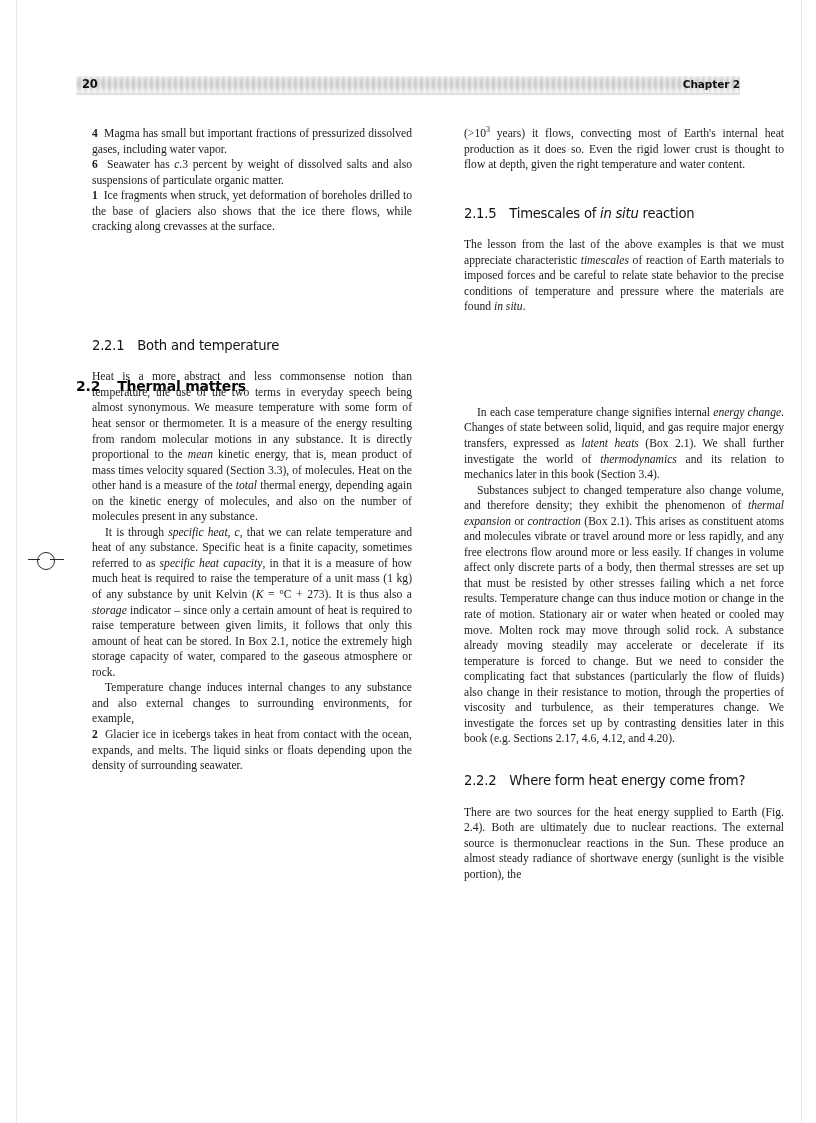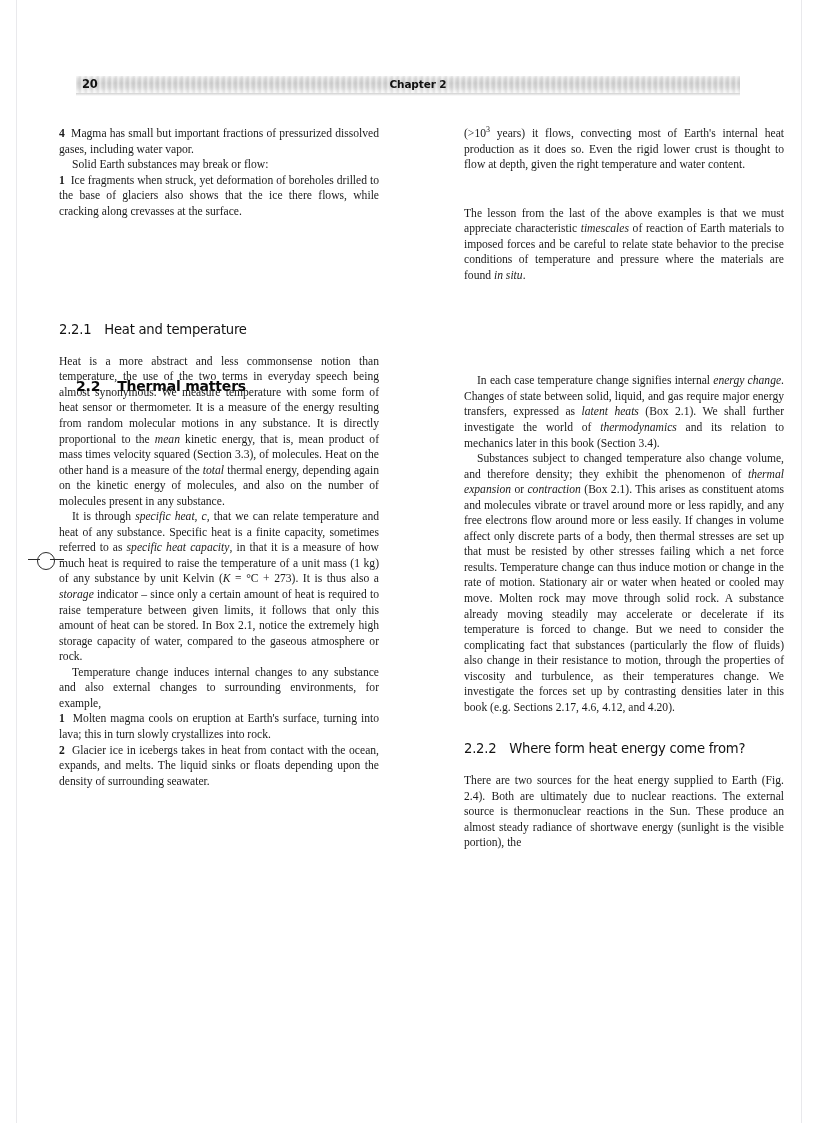--- a/index.html
+++ b/index.html
@@ -93,21 +93,21 @@
     font-size: 11.5px;
     letter-spacing: -0.2px;
     color: #111;
     z-index: 2;
   }
   .header-band .chap {
     position: absolute;
     left: 0;
     right: 0;
     top: 2px;
-    text-align: center;
+    text-align: right;
     font-family: "DejaVu Sans", sans-serif;
     font-weight: bold;
     font-size: 10.5px;
     letter-spacing: -0.1px;
     color: #111;
     z-index: 2;
     padding-left: 20px;
   }
   .header-shadow {
     position: absolute;
@@ -121,21 +121,21 @@
   
   .col {
     position: absolute;
     top: 126px;
     width: 320px;
     font-size: 11.6px;
     line-height: 15.55px;
     text-align: justify;
     hyphens: manual;
   }
-  .col.left  { left: 59px; }
+  .col.left  { left: 92px; }
   .col.right { left: 420px; margin-left: 44px; }
 
   p.body {
     margin: 0;
     text-indent: 0;
   }
   p.body.indent { text-indent: 13px; }
 
   .num {
     font-weight: bold;
@@ -186,49 +186,49 @@
     <span class="folio">20</span>
     <span class="chap">Chapter 2</span>
   </div>
   <div class="header-shadow"></div>
 
   <div class="col left">
 
     <p class="body"><span class="num">4</span>&nbsp; <span>Magma has small but important fractions of pressurized dissolved gases, including water vapor.</span></p>
 
 
-
-    <p class="body indent">Solid Earth substances may break or flow:</p>
+    <p class="body"><span class="num">6</span>&nbsp; Seawater has <i>c.</i>3 percent by weight of dissolved salts and also suspensions of particulate organic matter.</p>
+
 
     <p class="body"><span class="num">1</span>&nbsp; <span>Ice fragments when struck, yet deformation of boreholes drilled to the base of glaciers also shows that the ice there flows, while cracking along crevasses at the surface.</span></p>
 
 
     <div class="gap-lg"></div>
     <div style="height:75px"></div>
 
-    <h3 class="sub"><span class="n">2.2.1</span><span>Heat and temperature</span></h3>
+    <h3 class="sub"><span class="n">2.2.1</span><span>Both and temperature</span></h3>
 
     <p class="body"><span>Heat is a more abstract and less commonsense notion than temperature, the use of the two terms in everyday speech being almost synonymous. We measure temperature with some form of heat sensor or thermometer. It is a measure of the energy resulting from random molecular motions in any substance. It is directly proportional to the </span><i>mean</i><span> kinetic energy, that is, mean product of mass times velocity squared (Section 3.3), of molecules. Heat on the other hand is a measure of the </span><i>total</i><span> thermal energy, depending again on the kinetic energy of molecules, and also on the number of molecules present in any substance.</span></p>
 
     <p class="body indent"><span>It is through </span><i>specific heat, c,</i><span> that we can relate temperature and heat of any substance. Specific heat is a finite capacity, sometimes referred to as </span><i>specific heat capacity</i><span>, in that it is a measure of how much heat is required to raise the temperature of a unit mass (1 kg) of any substance by unit Kelvin (</span><i>K</i><span> = °C + 273). It is thus also a </span><i>storage</i><span> indicator – since only a certain amount of heat is required to raise temperature between given limits, it follows that only this amount of heat can be stored. In Box 2.1, notice the extremely high storage capacity of water, compared to the gaseous atmosphere or rock.</span></p>
 
     <p class="body indent">Temperature change induces internal changes to any substance and also external changes to surrounding environments, for example,</p>
 
-    <p class="body"><span class="num">1</span>&nbsp; <span>Molten magma cools on eruption at Earth's surface, turning into lava; this in turn slowly crystallizes into rock.</span></p>
 
     <p class="body"><span class="num">2</span>&nbsp; <span>Glacier ice in icebergs takes in heat from contact with the ocean, expands, and melts. The liquid sinks or floats depending upon the density of surrounding seawater.</span></p>
 
   </div>
 
   <div class="col right">
 
     <p class="body"><span>(&gt;10</span><span class="sup">3</span><span> years) it flows, convecting most of Earth's internal heat production as it does so. Even the rigid lower crust is thought to flow at depth, given the right temperature and water content.</span></p>
 
     <div style="height:33px"></div>
 
+    <h3 class="sub"><span class="n">2.1.5</span><span>Timescales of </span><i>in situ</i><span> reaction</span></h3>
 
     <p class="body"><span>The lesson from the last of the above examples is that we must appreciate characteristic </span><i>timescales</i><span> of reaction of Earth materials to imposed forces and be careful to relate state behavior to the precise conditions of temperature and pressure where the materials are found </span><i>in situ</i><span>.</span></p>
 
     <div style="height:90px"></div>
 
     <p class="body indent"><span>In each case temperature change signifies internal </span><i>energy change</i><span>. Changes of state between solid, liquid, and gas require major energy transfers, expressed as </span><i>latent heats</i><span> (Box 2.1). We shall further investigate the world of </span><i>thermodynamics</i><span> and its relation to mechanics later in this book (Section 3.4).</span></p>
 
     <p class="body indent"><span>Substances subject to changed temperature also change volume, and therefore density; they exhibit the phenomenon of </span><i>thermal expansion</i><span> or </span><i>contraction</i><span> (Box 2.1). This arises as constituent atoms and molecules vibrate or travel around more or less rapidly, and any free electrons flow around more or less easily. If changes in volume affect only discrete parts of a body, then thermal stresses are set up that must be resisted by other stresses failing which a net force results. Temperature change can thus induce motion or change in the rate of motion. Stationary air or water when heated or cooled may move. Molten rock may move through solid rock. A substance already moving steadily may accelerate or decelerate if its temperature is forced to change. But we need to consider the complicating fact that substances (particularly the flow of fluids) also change in their resistance to motion, through the properties of viscosity and turbulence, as their temperatures change. We investigate the forces set up by contrasting densities later in this book (e.g. Sections 2.17, 4.6, 4.12, and 4.20).</span></p>
 
     <div style="height:26px"></div>

